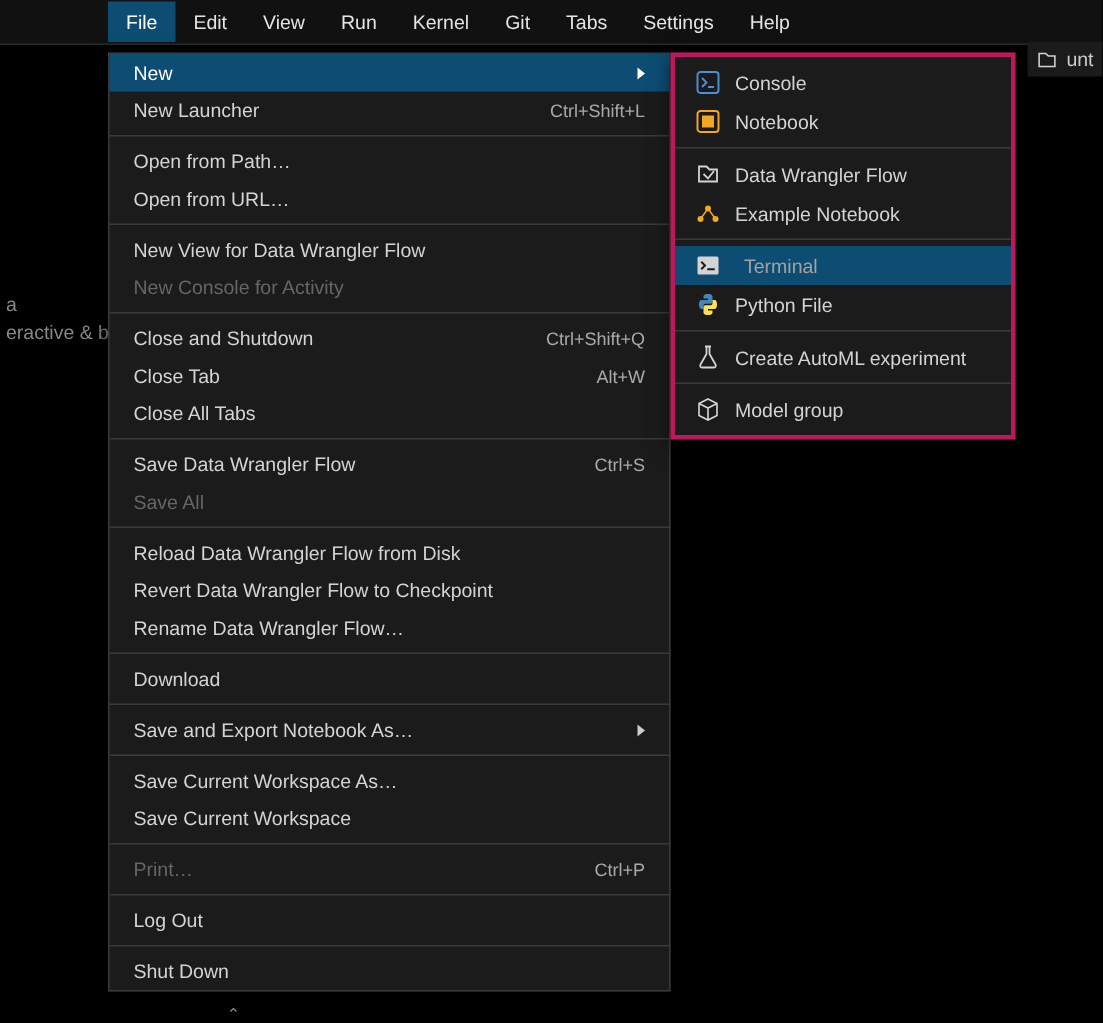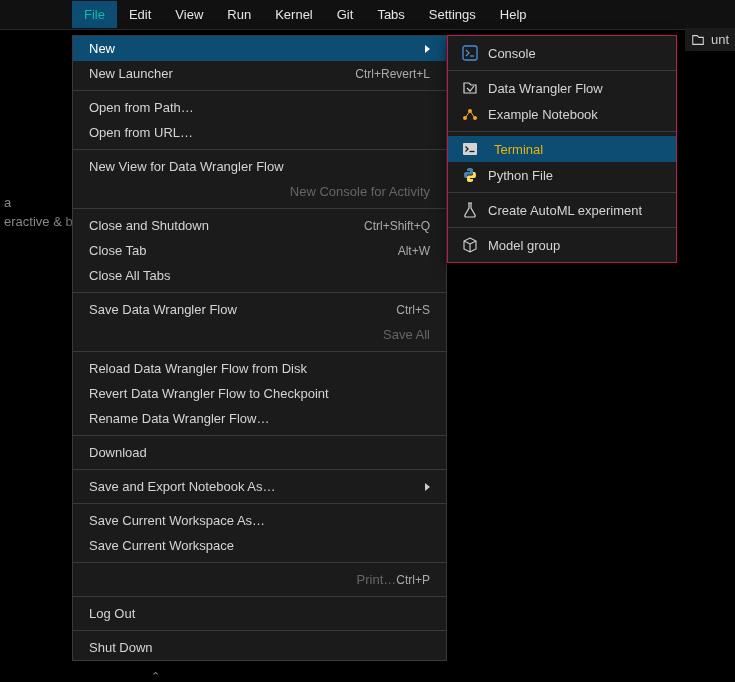--- a/index.html
+++ b/index.html
@@ -1,39 +1,39 @@
 <!DOCTYPE html>
 <html><head>
 <meta charset="utf-8">
 <style>
 * { margin: 0; padding: 0; box-sizing: border-box; font-family: -apple-system, BlinkMacSystemFont, "Segoe UI", Helvetica, Arial, sans-serif; }
 body { background: #000; color: #d4d4d4; font-size: 13px; width: 735px; height: 682px; overflow: hidden; position: relative; }
 
 .menubar { display: flex; background: #111; height: 30px; align-items: center; padding-left: 72px; border-bottom: 1px solid #2a2a2a; }
 .menubar-item { padding: 6px 12px; color: #e5e5e5; cursor: pointer; }
-.menubar-item.active { background: #0d4d73; color: #14b8a6; }
+.menubar-item.active { background: #0d4d73; color: #ffffff; }
 
 .background-text { position: absolute; left: 0; top: 195px; color: #888; font-size: 13px; padding-left: 4px; }
 .background-text .line1 { margin-bottom: 4px; }
 
 .tab-bg { position: absolute; right: 0; top: 28px; display: flex; align-items: center; gap: 6px; padding: 4px 6px; background: #1b1b1b; color: #ccc; }
 .tab-bg svg { width: 14px; height: 14px; }
 
 .dropdown { position: absolute; left: 72px; top: 35px; width: 375px; background: #1b1b1b; border: 1px solid #3a3a3a; box-shadow: 0 4px 12px rgba(0,0,0,0.6); }
 .menu-item { display: flex; justify-content: space-between; align-items: center; padding: 5px 16px; color: #d4d4d4; cursor: pointer; min-height: 24px; }
 .menu-item.hover { background: #0d4d73; color: #fff; gap: 48px; }
-.menu-item.disabled { color: #666; cursor: default; justify-content: flex-end; }
+.menu-item.disabled { color: #666; cursor: default; }
 .menu-item .shortcut { color: #aaa; font-size: 12px; }
 .menu-sep { height: 1px; background: #3a3a3a; margin: 4px 0; }
 .submenu-arrow { display: inline-block; width: 0; height: 0; border-top: 4px solid transparent; border-bottom: 4px solid transparent; border-left: 5px solid #ccc; margin-left: 8px; }
 .menu-item.hover .submenu-arrow { border-left-color: #fff; }
 
-.submenu { position: absolute; left: 447px; top: 35px; width: 230px; background: #1b1b1b; border: 1px solid #be185d; box-shadow: 0 4px 12px rgba(0,0,0,0.6); padding: 4px 0; }
+.submenu { position: absolute; left: 447px; top: 35px; width: 230px; background: #1b1b1b; border: 3px solid #be185d; box-shadow: 0 4px 12px rgba(0,0,0,0.6); padding: 4px 0; }
 .sub-item { display: flex; align-items: center; gap: 10px; padding: 5px 14px; color: #d4d4d4; cursor: pointer; min-height: 24px; }
-.sub-item.hover { background: #0d4d73; color: #eab308; gap: 16px; }
+.sub-item.hover { background: #0d4d73; color: #a3a3a3; gap: 16px; }
 .sub-item .icon-box { width: 16px; height: 16px; display: flex; align-items: center; justify-content: center; flex-shrink: 0; }
 .sub-item svg { width: 16px; height: 16px; }
 .sub-sep { height: 1px; background: #3a3a3a; margin: 4px 0; }
 
 .caret { position: absolute; left: 151px; top: 670px; color: #888; font-size: 11px; }
 </style>
 </head>
 <body>
 
 <div class="menubar">
@@ -60,21 +60,21 @@
   <span>unt</span>
 </div>
 
 <div class="dropdown">
     <div class="menu-item hover">
       <span>New</span>
       <span class="submenu-arrow"></span>
     </div>
     <div class="menu-item">
       <span>New Launcher</span>
-      <span class="shortcut">Ctrl+Revert+L</span>
+      <span class="shortcut">Ctrl+Shift+L</span>
     </div>
     <div class="menu-sep"></div>
     <div class="menu-item">
       <span>Open from Path…</span>
     </div>
     <div class="menu-item">
       <span>Open from URL…</span>
     </div>
     <div class="menu-sep"></div>
     <div class="menu-item">
@@ -146,20 +146,29 @@
 <div class="submenu">
     <div class="sub-item">
       <span class="icon-box">
         <svg viewBox="0 0 16 16">
           <rect x="1" y="1" width="14" height="14" rx="2" fill="none" stroke="#4a90d9" stroke-width="1.3"></rect>
           <path d="M4 5l3 3-3 3" fill="none" stroke="#4a90d9" stroke-width="1.3"></path>
           <path d="M8 11h4" stroke="#4a90d9" stroke-width="1.3"></path>
         </svg>
       </span>
       <span>Console</span>
+    </div>
+    <div class="sub-item">
+      <span class="icon-box">
+        <svg viewBox="0 0 16 16">
+          <rect x="1" y="1" width="14" height="14" rx="2" fill="none" stroke="#f5a623" stroke-width="1.3"></rect>
+          <rect x="4" y="4" width="8" height="8" fill="#f5a623"></rect>
+        </svg>
+      </span>
+      <span>Notebook</span>
     </div>
     <div class="sub-sep"></div>
     <div class="sub-item">
       <span class="icon-box">
         <svg viewBox="0 0 16 16">
           <path d="M2 3h5l2 2h5v8H2z" fill="none" stroke="#d4d4d4" stroke-width="1.2"></path>
           <path d="M5 8l3 3 4-5" fill="none" stroke="#d4d4d4" stroke-width="1.2"></path>
         </svg>
       </span>
       <span>Data Wrangler Flow</span>

